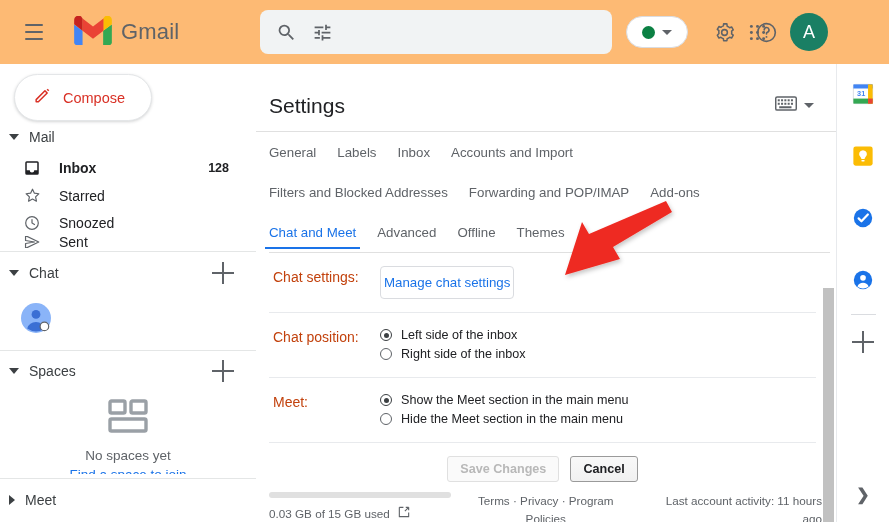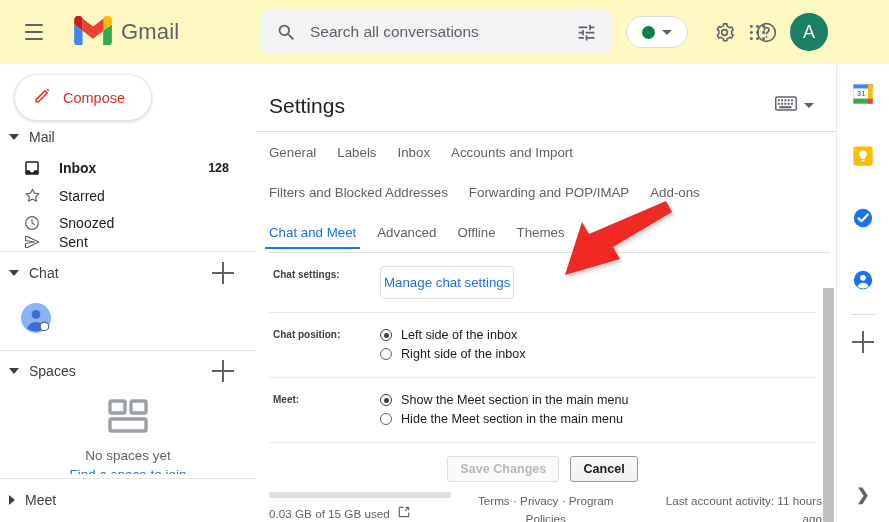--- a/index.html
+++ b/index.html
@@ -9,21 +9,21 @@
     overflow: hidden;
     background: #ffffff;
     font-family: "Liberation Sans", sans-serif;
     -webkit-font-smoothing: antialiased;
   }
   #app { position: relative; width: 889px; height: 522px; background: #fff; }
 
   
   .topbar {
     position: absolute; top: 0; left: 0; width: 889px; height: 64px;
-    display: flex; align-items: center; background: #fef9c3;
+    display: flex; align-items: center; background: #fdba74;
   }
   .hamburger {
     width: 48px; height: 48px; margin-left: 10px;
     display: flex; flex-direction: column; justify-content: center; align-items: center;
     gap: 5px; border-radius: 50%; cursor: pointer;
   }
   .hamburger span { display: block; width: 18px; height: 2px; background: #5f6368; border-radius: 1px; }
   .brand { display: flex; align-items: center; margin-left: 16px; gap: 9px; cursor: pointer; }
   .gmail-word { font-size: 22px; color: #5f6368; letter-spacing: .2px; }
 
@@ -125,21 +125,21 @@
     position: relative; height: 40px; display:flex; align-items:center;
   }
   .tab.active { color: #1a73e8; }
   .tab.active::after {
     content:''; position:absolute; left:-4px; right:-4px; bottom: 3px; height: 2.5px; background:#1a73e8;
   }
   .tabs-underline { height:1px; background:#e0e0e0; margin: 0 6px 0 13px; }
 
   .settings-form { padding: 0 20px 0 13px; }
   .form-row { display: flex; padding: 13px 0 13px 4px; align-items: flex-start; }
-  .row-label { width: 107px; flex-shrink: 0; font-size: 10px; color: #404040; font-weight: bold; padding-top: 3px;}
+  .row-label { width: 107px; flex-shrink: 0; font-size: 14px; color: #c2410c; font-weight: normal; padding-top: 3px;}
   .row-body { flex: 1; }
   .row-sep { height: 1px; background: #e8eaed; }
 
   .manage-btn {
     display:inline-block; border: 1px solid #dadce0; border-radius: 4px;
     padding: 8px 3px; font-size: 13.3px; color: #1a73e8; background:#fff; cursor:pointer;
   }
 
   .radio-line { display: flex; align-items: center; gap: 9px; height: 18px; margin-bottom: 1px; cursor: pointer; }
   .radio {
@@ -225,21 +225,20 @@
       </span>
       <span class="gmail-word">Gmail</span>
     </div>
 
     <div class="search">
       <div class="search-icon-btn">
         <svg width="21" height="21" viewBox="0 0 24 24" fill="#5f6368">
           <path d="M15.5 14h-.79l-.28-.27A6.47 6.47 0 0 0 16 9.5 6.5 6.5 0 1 0 9.5 16c1.61 0 3.09-.59 4.23-1.57l.27.28v.79l5 4.99L20.49 19l-4.99-5zm-6 0C7.01 14 5 11.99 5 9.5S7.01 5 9.5 5 14 7.01 14 9.5 11.99 14 9.5 14z"></path>
         </svg>
       </div>
-      <input class="search-input" type="text" placeholder="Search all conversations" style="">
       <div class="tune-btn">
         <svg width="21" height="21" viewBox="0 0 24 24" fill="#5f6368">
           <path d="M3 17v2h6v-2H3zM3 5v2h10V5H3zm10 16v-2h8v-2h-8v-2h-2v6h2zM7 9v2H3v2h4v2h2V9H7zm14 4v-2H11v2h10zm-6-4h2V7h4V5h-4V3h-2v6z"></path>
         </svg>
       </div>
     </div>
 
     <div class="status-pill">
       <span class="dot-green"></span>
       <span class="caret-dn"></span>

